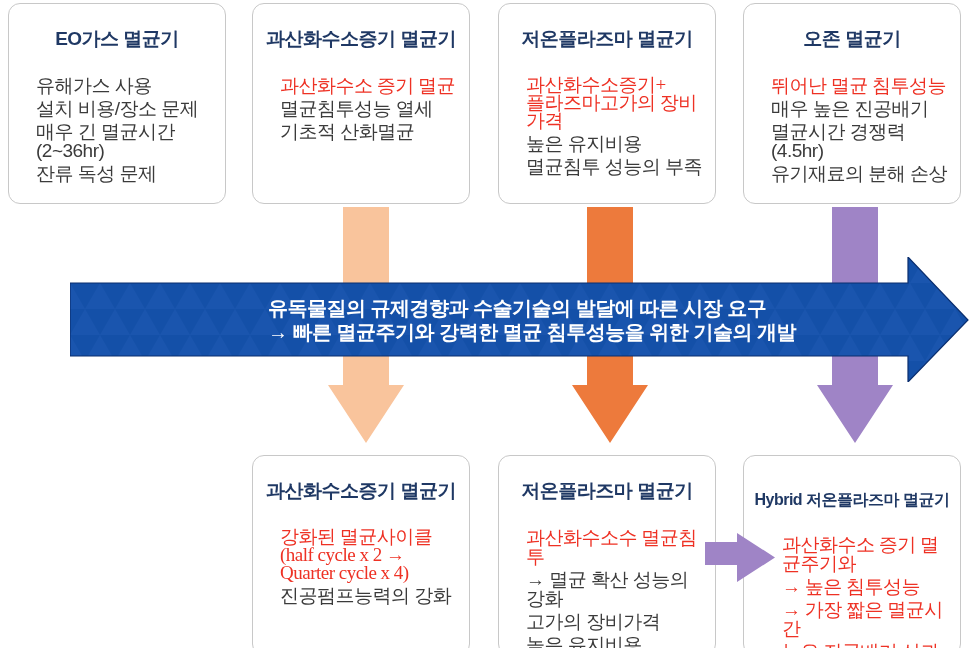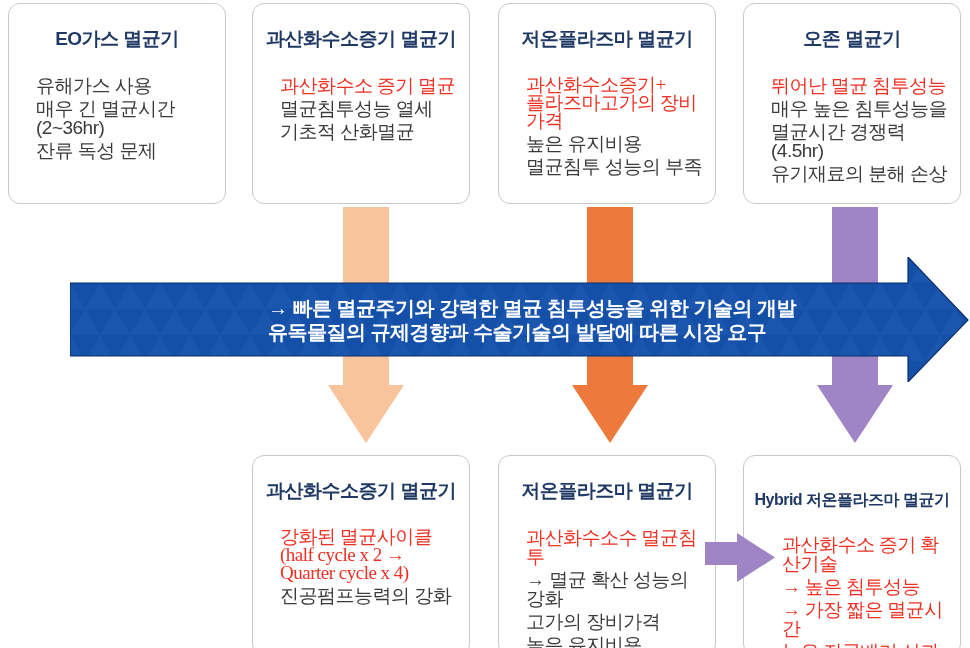--- a/index.html
+++ b/index.html
@@ -35,20 +35,23 @@
 </head>
 <body>
 
 <div class="canvas">
 
   <div class="box z4" style="left:8px;top:3px;">
     <div class="box-title">EO가스 멸균기</div>
     <div class="box-body">
       <div class="entry">
           <div class="ln">유해가스 사용</div>
+        </div>
+      <div class="entry">
+          <div class="ln">설치 비용/장소 문제</div>
         </div>
       <div class="entry">
           <div class="ln">매우 긴 멸균시간(2~36hr)</div>
         </div>
       <div class="entry">
           <div class="ln">잔류 독성 문제</div>
         </div>
     </div>
   </div>
 
@@ -83,21 +86,21 @@
     </div>
   </div>
 
   <div class="box z4" style="left:743px;top:3px;">
     <div class="box-title">오존 멸균기</div>
     <div class="box-body">
       <div class="entry">
           <div class="ln red">뛰어난 멸균 침투성능</div>
         </div>
       <div class="entry">
-          <div class="ln">매우 높은 침투성능을</div>
+          <div class="ln">매우 높은 진공배기</div>
         </div>
       <div class="entry">
           <div class="ln">멸균시간 경쟁력(4.5hr)</div>
         </div>
       <div class="entry">
           <div class="ln">유기재료의 분해 손상</div>
         </div>
     </div>
   </div>
 
@@ -116,22 +119,22 @@
       <pattern id="tripat" patternUnits="userSpaceOnUse" width="30" height="52">
         <rect width="30" height="52" fill="#1450A8"></rect>
         <path d="M0,26 L15,0 L30,26 Z" fill="#1A55AE"></path>
         <path d="M15,52 L30,26 L45,52 Z" fill="#1A55AE"></path>
         <path d="M-15,52 L0,26 L15,52 Z" fill="#1A55AE"></path>
       </pattern>
     </defs>
     <path d="M0,26 L838,26 L838,0 L898,63 L838,125 L838,99 L0,99 Z" fill="url(#tripat)" stroke="#0A2E6E" stroke-width="1.2"></path>
   </svg>
   <div class="band-text">
+    <div>유독물질의 규제경향과 수술기술의 발달에 따른 시장 요구</div>
     <div>→ 빠른 멸균주기와 강력한 멸균 침투성능을 위한 기술의 개발</div>
-    <div>유독물질의 규제경향과 수술기술의 발달에 따른 시장 요구</div>
   </div>
 
   <div class="box z4" style="left:252px;top:455px;">
     <div class="box-title">과산화수소증기 멸균기</div>
     <div class="box-body">
       <div class="entry tight">
         <div class="ln red">강화된 멸균사이클</div>
         <div class="ln red">(half cycle x 2 →</div>
         <div class="ln red">Quarter cycle x 4)</div>
       </div>
@@ -156,21 +159,21 @@
       <div class="entry">
           <div class="ln">높은 유지비용</div>
         </div>
     </div>
   </div>
 
   <div class="box z4" style="left:743px;top:455px;">
     <div class="box-title small">Hybrid 저온플라즈마 멸균기</div>
     <div class="box-body indent">
       <div class="entry">
-          <div class="ln red">과산화수소 증기 확산기술</div>
+          <div class="ln red">과산화수소 증기 멸균주기와</div>
         </div>
       <div class="entry">
           <div class="ln red">→ 높은 침투성능</div>
         </div>
       <div class="entry">
           <div class="ln red">→ 가장 짧은 멸균시간</div>
         </div>
       <div class="entry">
           <div class="ln red">높은 진공배기 신뢰성</div>
         </div>

